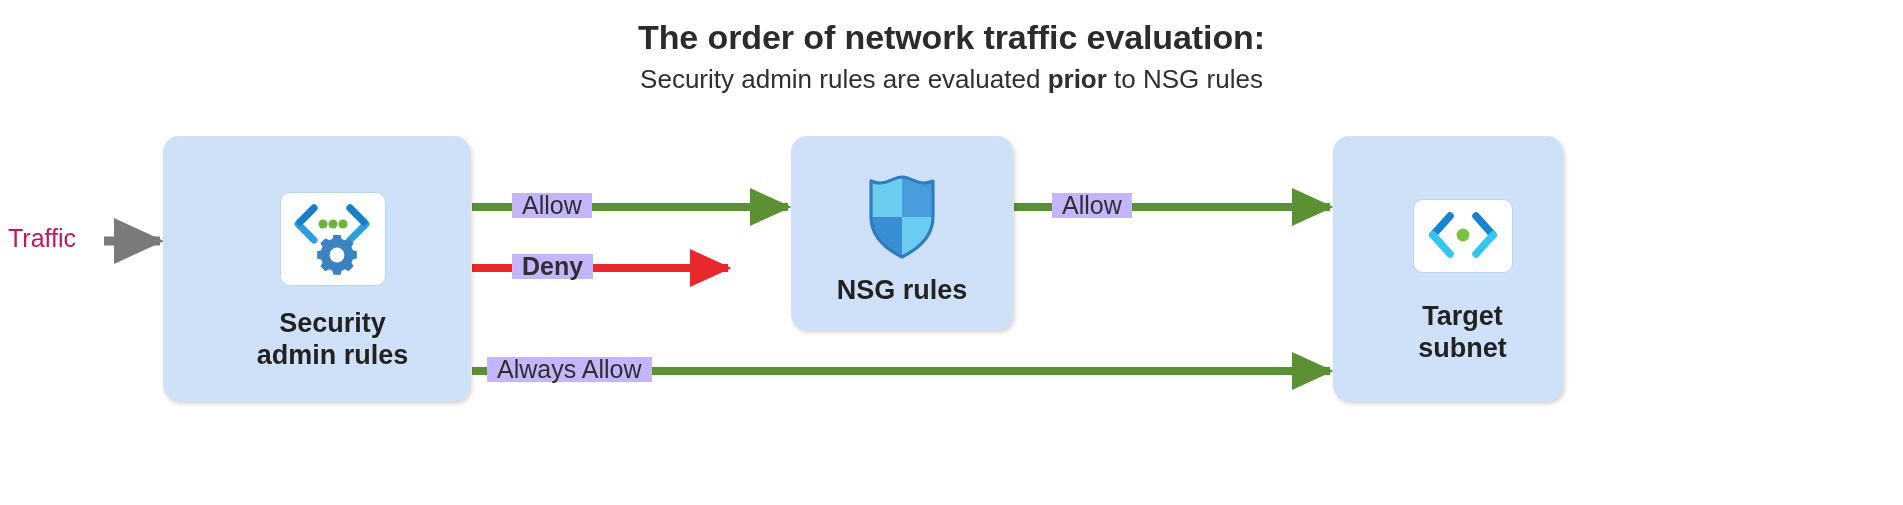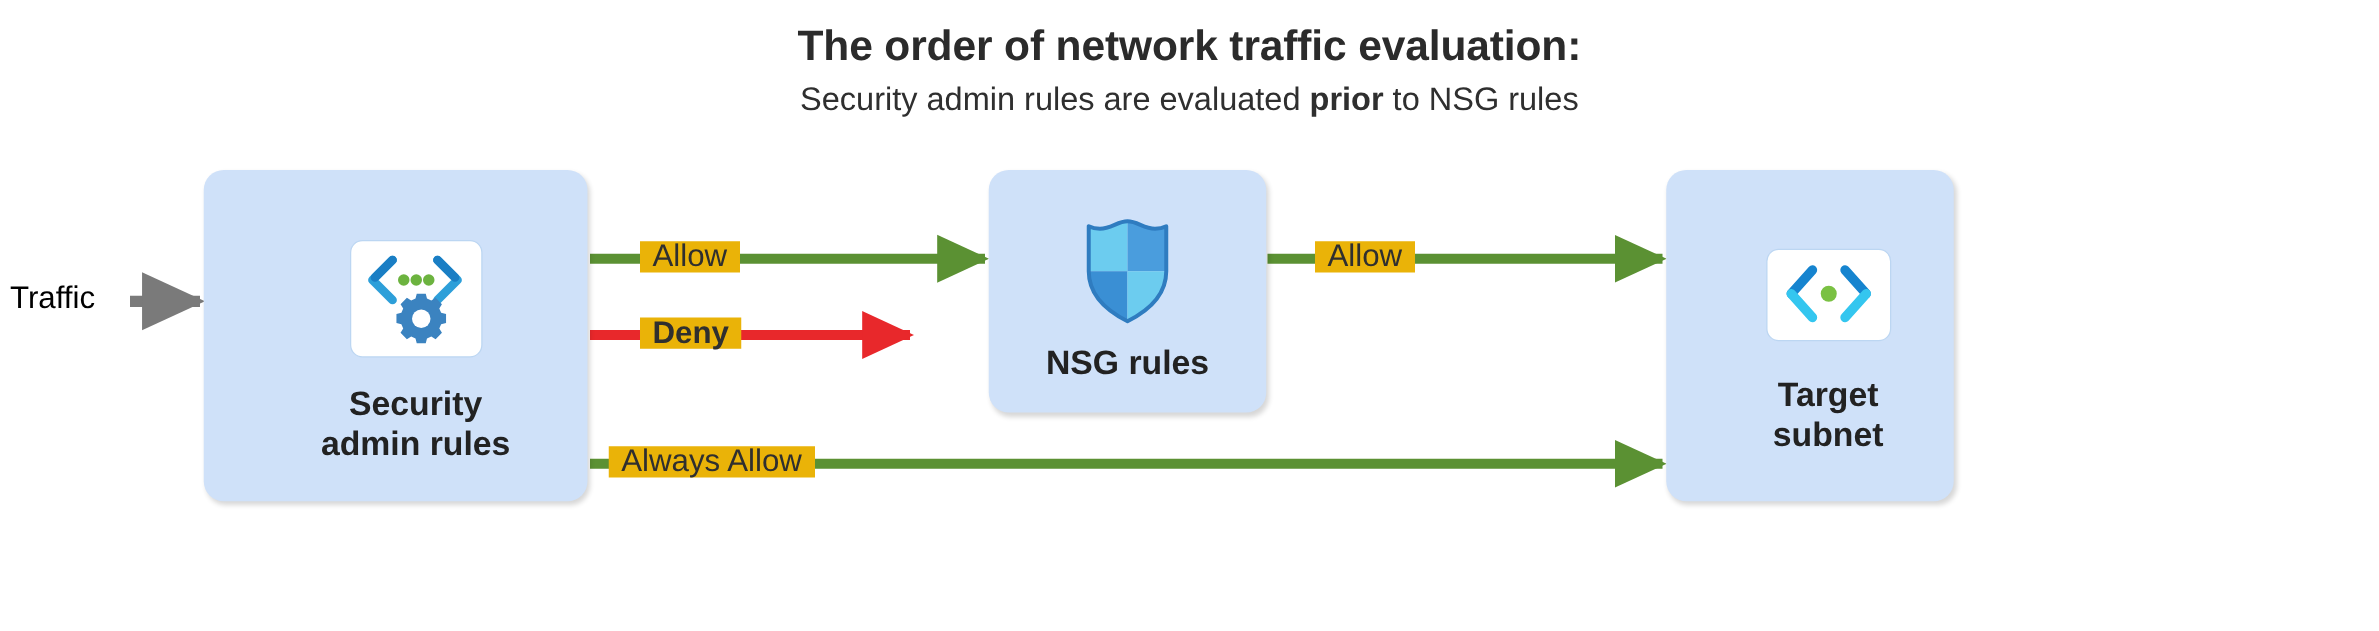--- a/index.html
+++ b/index.html
@@ -117,30 +117,30 @@
     justify-content: center;
     margin-bottom: 14px;
   }
 
   
   #traffic-label {
     position: absolute;
     left: 8px;
     top: 224px;
     font-size: 25px;
-    color: #000000;
+    color: #be185d;
     white-space: nowrap;
   }
 
   
   .edge-label {
     position: absolute;
     font-size: 25px;
     color: #2f2f2f;
-    background: #eab308;
+    background: #c4b5fd;
     padding: 0 10px;
     white-space: nowrap;
     line-height: 1;
   }
   #label-allow-1  { left: 512px;  top: 193px; }
   #label-deny     { left: 512px;  top: 254px; font-weight: bold; }
   #label-allow-2  { left: 1052px; top: 193px; }
   #label-always   { left: 487px;  top: 357px; }
 </style>
 </head>

